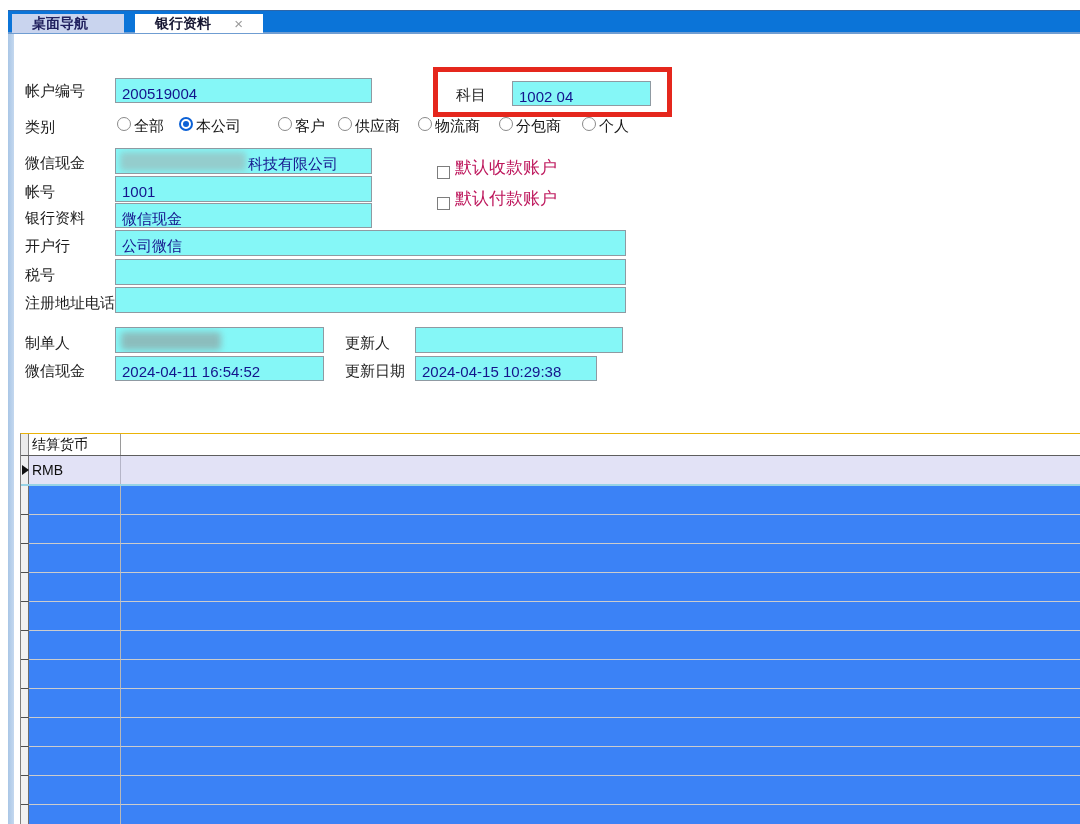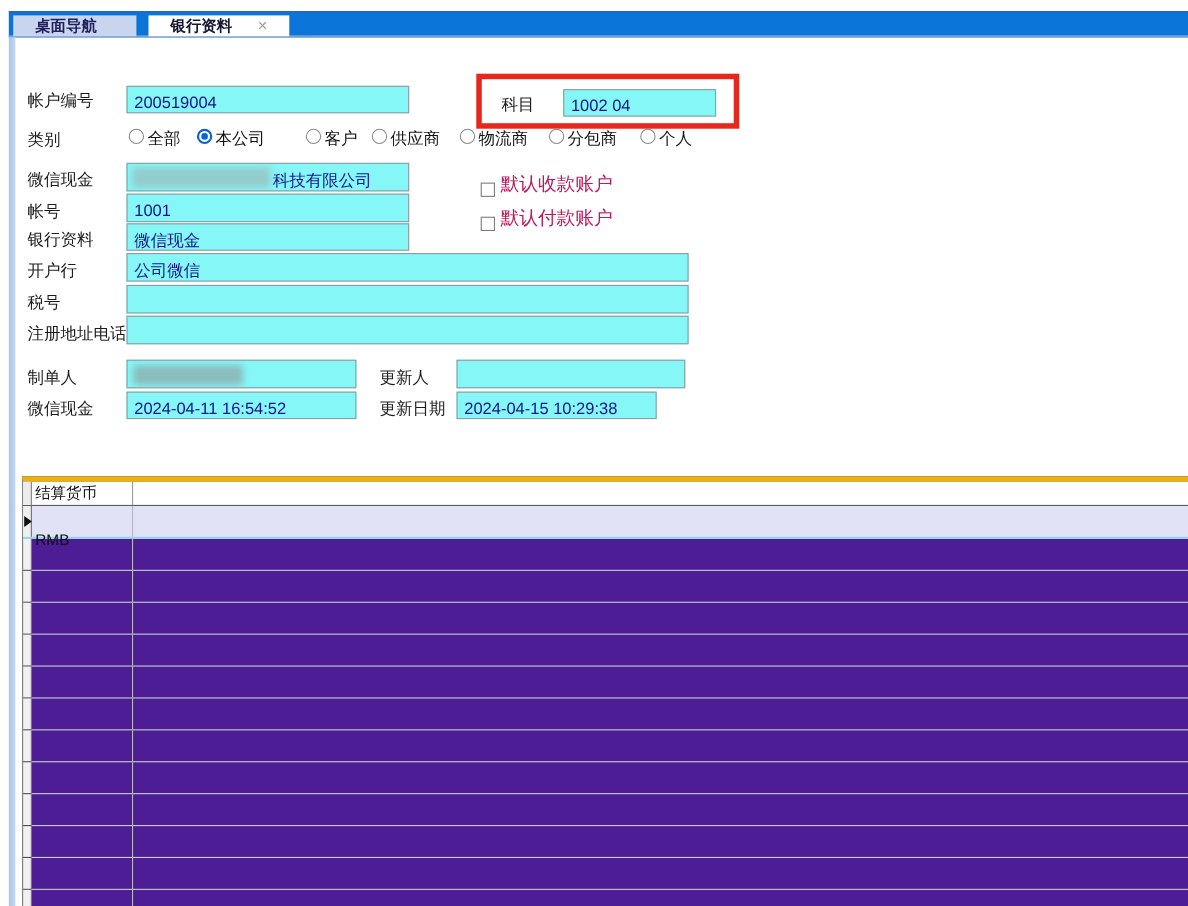--- a/index.html
+++ b/index.html
@@ -38,30 +38,30 @@
     margin-right:3px;display:flex;align-items:center;justify-content:center;flex:0 0 auto}
   .radio.checked{border:2px solid #0b61d6}
   .radio .dot{display:none}
   .radio.checked .dot{display:block;width:6px;height:6px;border-radius:50%;background:#0b61d6}
 
   .cb-row{position:absolute;display:flex;align-items:flex-end;font-size:17px;color:#be185d}
   .cb{width:13px;height:13px;border:1px solid #7d7d7d;background:#fff;margin-right:5px;flex:0 0 auto}
 
   
   .table-wrap{position:absolute;left:20px;top:433px;right:0;bottom:0;
-    border-top:5px solid #eab308;border-left:1px solid #808080;background:#4c1d95}
+    border-top:1px solid #eab308;border-left:1px solid #808080;background:#3b82f6}
   .thdr{display:flex;height:22px;border-bottom:1px solid #5e5e5e;background:#fff}
   .thdr .sel{width:8px;background:#ececec;border-right:1px solid #808080}
   .thdr .c1{width:92px;border-right:1px solid #9a9a9a;font-size:14px;color:#111;padding:2px 0 0 3px}
   .trow{display:flex;height:29px}
   .trow-selected{background:#e2e2f6;border-bottom:2px solid #97d3e6;height:30px}
   .trow-selected .sel{width:8px;background:#efefef;border-right:1px solid #6d6d6d;position:relative}
   .tri{width:0;height:0;border-left:7px solid #101010;border-top:5px solid transparent;
     border-bottom:5px solid transparent;margin:9px 0 0 1px}
-  .trow-selected .c1{width:92px;border-right:1px solid #b5b5c8;font-size:14px;color:#0d0d0d;padding:22px 0 0 3px}
+  .trow-selected .c1{width:92px;border-right:1px solid #b5b5c8;font-size:14px;color:#0d0d0d;padding:6px 0 0 3px}
   .trow-selected .rest{flex:1}
   .erow{display:flex;height:29px}
   .erow .sel{width:8px;background:#f1f1f1;border-right:1px solid #6d6d6d;border-bottom:1px solid #4e4e4e}
   .erow .c1{width:92px;border-right:1px solid #b8b8b8;border-bottom:1px solid #cccccc}
   .erow .rest{flex:1;border-bottom:1px solid #cccccc}
 </style>
 </head>
 <body>
 
 <div class="topbar">

